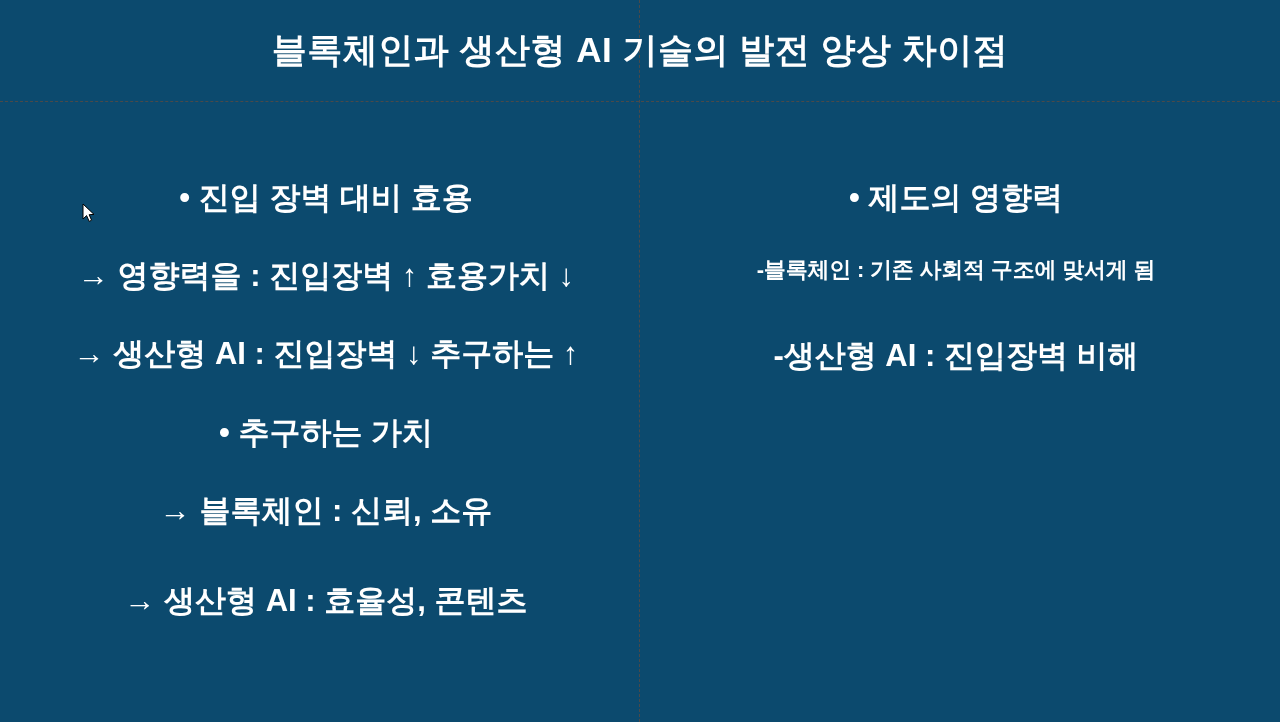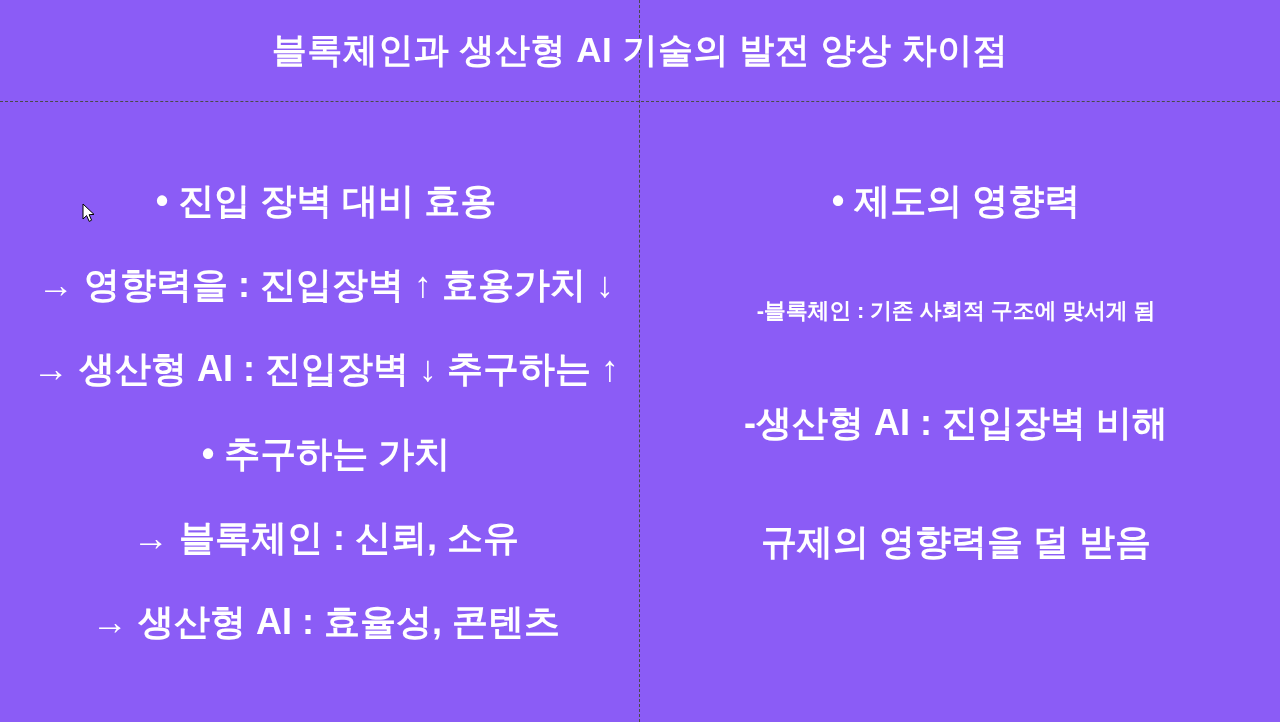--- a/index.html
+++ b/index.html
@@ -12,21 +12,21 @@
     height: 722px;
     overflow: hidden;
     font-family: "Liberation Sans", "DejaVu Sans", sans-serif;
     color: #ffffff;
     position: relative;
   }
 
   .slide {
     position: absolute;
     inset: 0;
-    background: #8b5cf6;
+    background: #0c4a6e;
   }
 
   
   .guide {
     position: absolute;
     pointer-events: none;
   }
   .guide-v {
     top: 0;
     bottom: 0;
@@ -71,38 +71,38 @@
   }
   .col {
     width: 640px;
     box-sizing: border-box;
     padding: 78px 18px 0 18px;
     display: flex;
     flex-direction: column;
     align-items: center;
   }
   .col-left { padding-left: 30px; }
-  .col-right { padding-right: 26px; gap: 35px; }
+  .col-right { padding-right: 26px; }
 
   .line {
-    font-size: 36px;
+    font-size: 31px;
     font-weight: bold;
     color: #ffffff;
     text-align: center;
     line-height: 1.2;
     white-space: nowrap;
     margin-bottom: 41px;
   }
   .line.small {
     font-size: 22px;
   }
   .line.wide {
     letter-spacing: -0.2px;
   }
-  .line:last-child { margin-bottom: 0; }
+  .line:last-child { margin-bottom: 0; margin-top: 12px; }
 
   
   .cursor {
     position: absolute;
     left: 82px;
     top: 203px;
     width: 14px;
     height: 20px;
   }
 </style>
@@ -126,21 +126,20 @@
       <div class="line">→ 생산형 AI : 진입장벽 ↓ 추구하는 ↑</div>
       <div class="line">• 추구하는 가치</div>
       <div class="line">→ 블록체인 : 신뢰, 소유</div>
       <div class="line">→ 생산형 AI : 효율성, 콘텐츠</div>
     </div>
 
     <div class="col col-right">
       <div class="line">• 제도의 영향력</div>
       <div class="line small wide">-블록체인 : 기존 사회적 구조에 맞서게 됨</div>
       <div class="line">-생산형 AI : 진입장벽 비해</div>
-      <div class="line">규제의 영향력을 덜 받음</div>
     </div>
 
   </div>
 
   <div class="cursor">
     <svg width="14" height="20" viewBox="0 0 14 20" xmlns="http://www.w3.org/2000/svg">
       <path d="M1 1 L1 16 L4.6 12.6 L7.2 18.4 L9.6 17.2 L7.1 11.7 L12 11.4 Z" fill="#ffffff" stroke="#000000" stroke-width="1"></path>
     </svg>
   </div>
 

